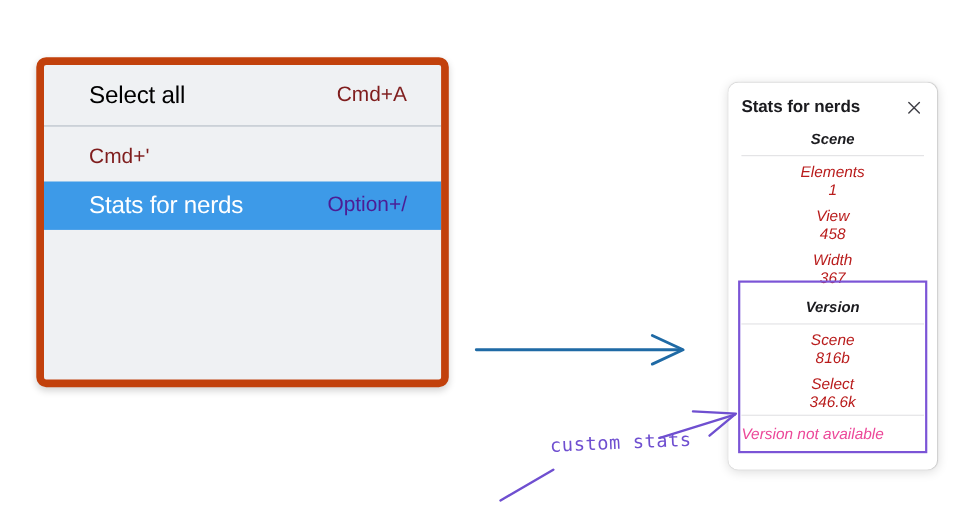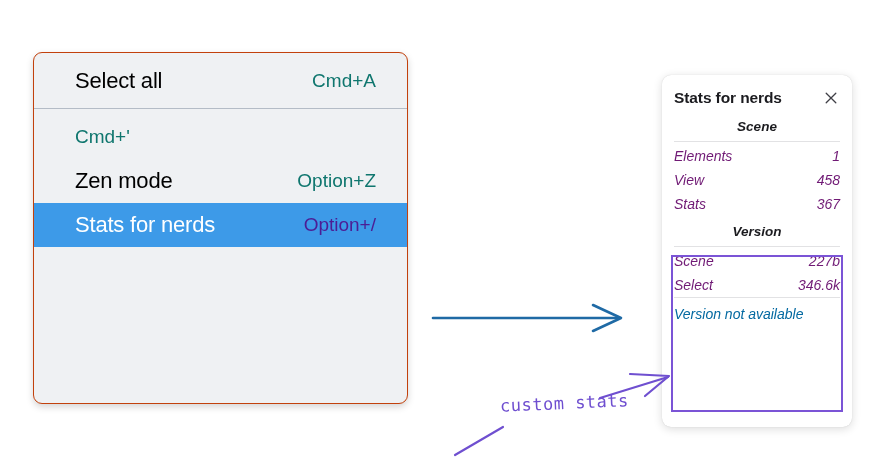--- a/index.html
+++ b/index.html
@@ -15,23 +15,23 @@
     font-family: "Liberation Sans", sans-serif;
     -webkit-font-smoothing: antialiased;
   }
 
   
   #context-menu {
     position: absolute;
     left: 33px;
     top: 52px;
     width: 375px;
-    height: 352px;
+    height: 300px;
     background: #eff1f3;
-    border: 1px solid #c2410c;
+    border: 7px solid #c2410c;
     border-radius: 9px;
     box-shadow: 0 3px 7px rgba(0,0,0,0.17);
     box-sizing: border-box;
     overflow: hidden;
   }
   .menu-group {
     padding: 6px 0 5px 0;
   }
   .menu-sep {
     height: 1px;
@@ -48,21 +48,21 @@
     cursor: default;
   }
   .menu-item .mi-label {
     font-size: 22px;
     color: #000000;
     letter-spacing: -0.2px;
     white-space: nowrap;
   }
   .menu-item .mi-shortcut {
     font-size: 19px;
-    color: #0f766e;
+    color: #7f1d1d;
     white-space: nowrap;
   }
   .menu-item.selected {
     background: #3d9ae8;
   }
   .menu-item.selected .mi-label { color: #ffffff; }
   .menu-item.selected .mi-shortcut { color: #4c1d95; }
 
   
   #stats-panel {
@@ -112,27 +112,28 @@
     height: 1px;
     background: #e2e2e4;
     margin-bottom: 2px;
   }
   .sp-row {
     display: flex;
     align-items: center;
     justify-content: space-between;
     padding: 4px 0 4px 0;
     font-size: 14px;
-    color: #701a75;
+    color: #b91c1c;
+    flex-direction: column;
   }
   .sp-row .sp-key { white-space: nowrap; }
   .sp-row .sp-val { white-space: nowrap; }
   .sp-note {
     font-size: 14px;
-    color: #0369a1;
+    color: #ec4899;
     padding: 6px 0 4px 0;
     white-space: nowrap;
   }
 
   
   #annotation-box {
     position: absolute;
     left: 671px;
     top: 255px;
     width: 172px;
@@ -173,24 +174,20 @@
       <span class="mi-label">Select all</span>
       <span class="mi-shortcut">Cmd+A</span>
     </div>
   </div>
 
   <div class="menu-sep"></div>
 
   <div class="menu-group">
     <div class="menu-item">
       <span class="mi-shortcut">Cmd+'</span>
-    </div>
-    <div class="menu-item">
-      <span class="mi-label">Zen mode</span>
-      <span class="mi-shortcut">Option+Z</span>
     </div>
     <div class="menu-item selected">
       <span class="mi-label">Stats for nerds</span>
       <span class="mi-shortcut">Option+/</span>
     </div>
   </div>
 
 </div>
 
 <div id="stats-panel">
@@ -210,29 +207,29 @@
     <div class="sp-rule"></div>
     <div class="sp-row">
       <span class="sp-key">Elements</span>
       <span class="sp-val">1</span>
     </div>
     <div class="sp-row">
       <span class="sp-key">View</span>
       <span class="sp-val">458</span>
     </div>
     <div class="sp-row">
-      <span class="sp-key">Stats</span>
+      <span class="sp-key">Width</span>
       <span class="sp-val">367</span>
     </div>
 
     <div class="sp-section-title">Version</div>
     <div class="sp-rule"></div>
     <div class="sp-row">
       <span class="sp-key">Scene</span>
-      <span class="sp-val">227b</span>
+      <span class="sp-val">816b</span>
     </div>
     <div class="sp-row">
       <span class="sp-key">Select</span>
       <span class="sp-val">346.6k</span>
     </div>
 
     <div class="sp-rule"></div>
     <div class="sp-note">Version not available</div>
 
   </div>

